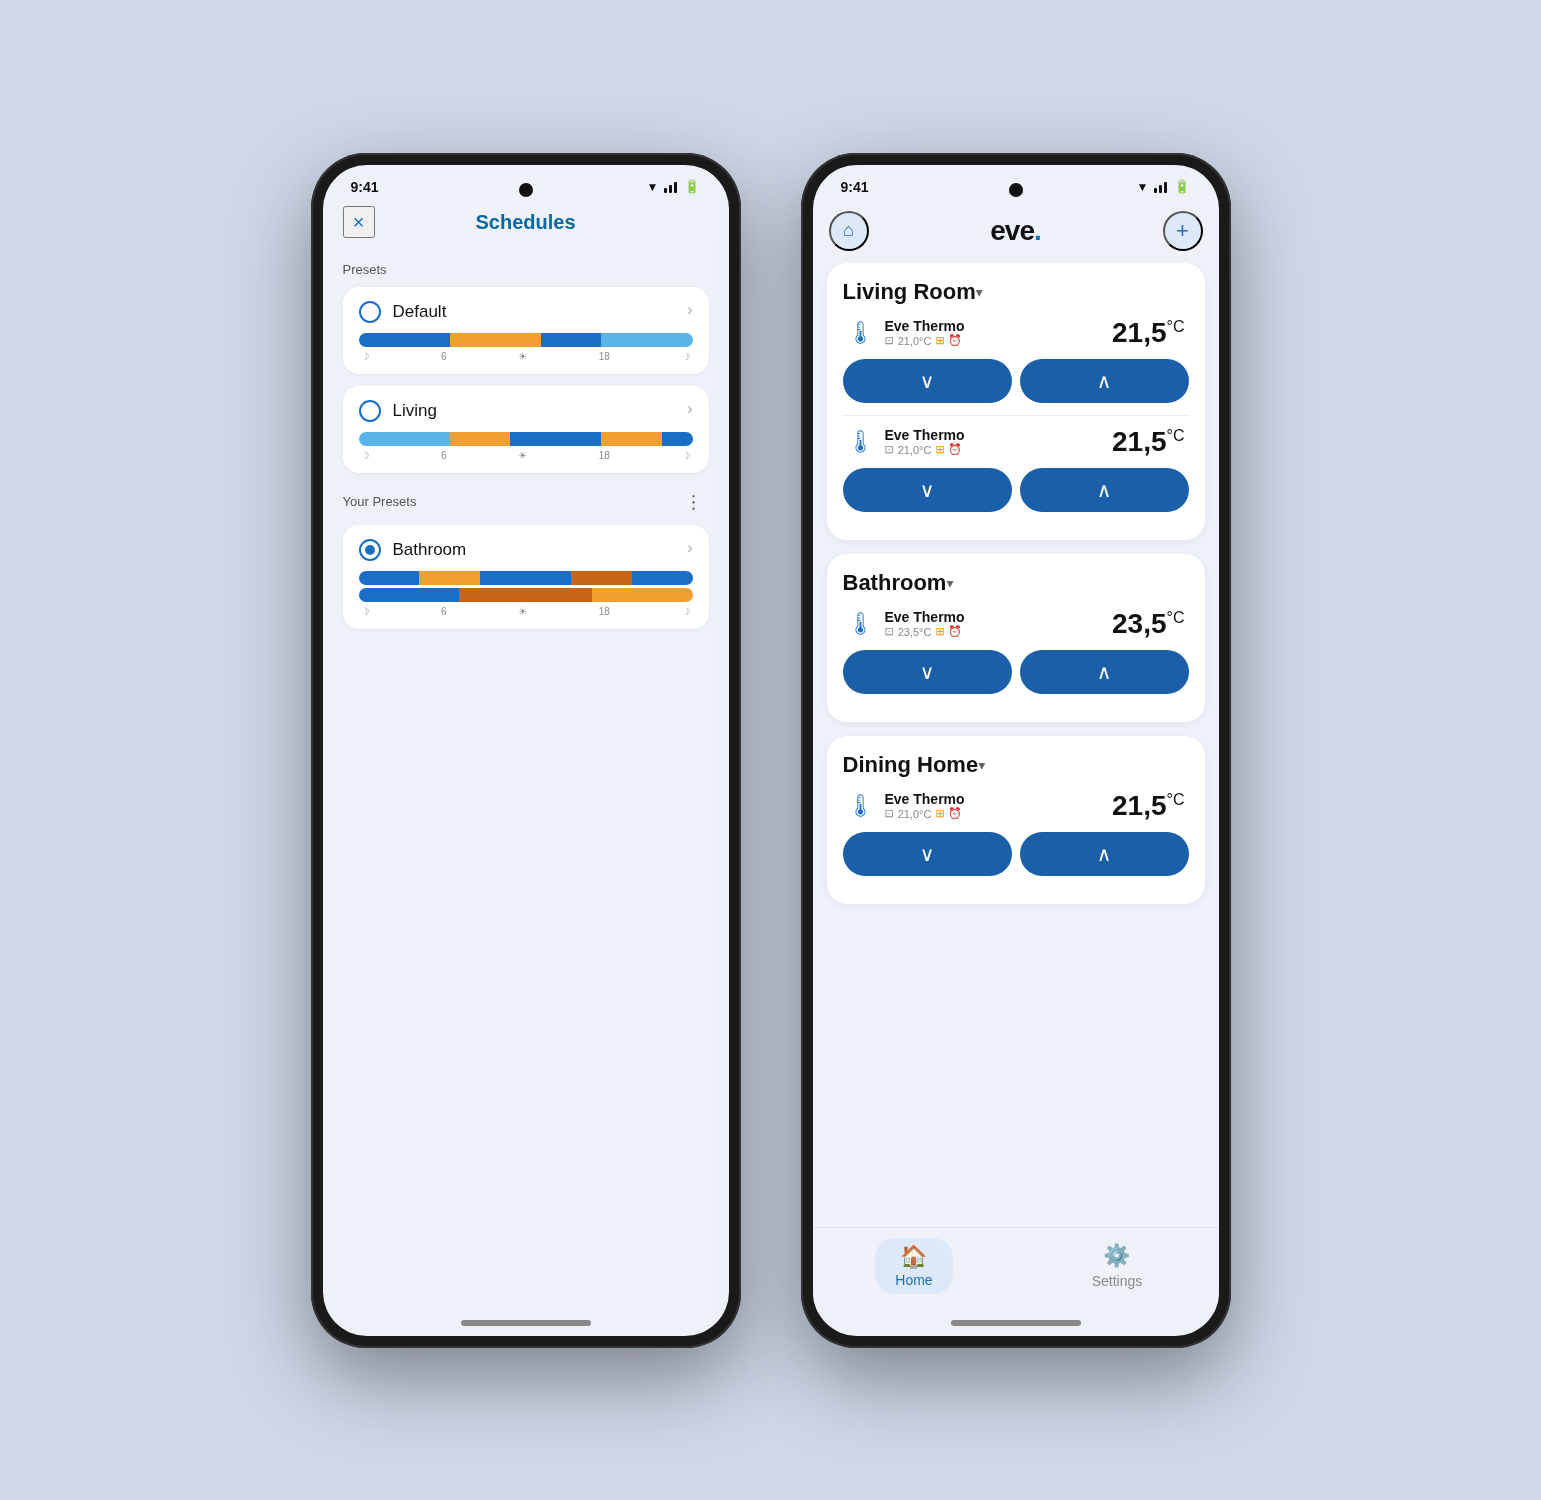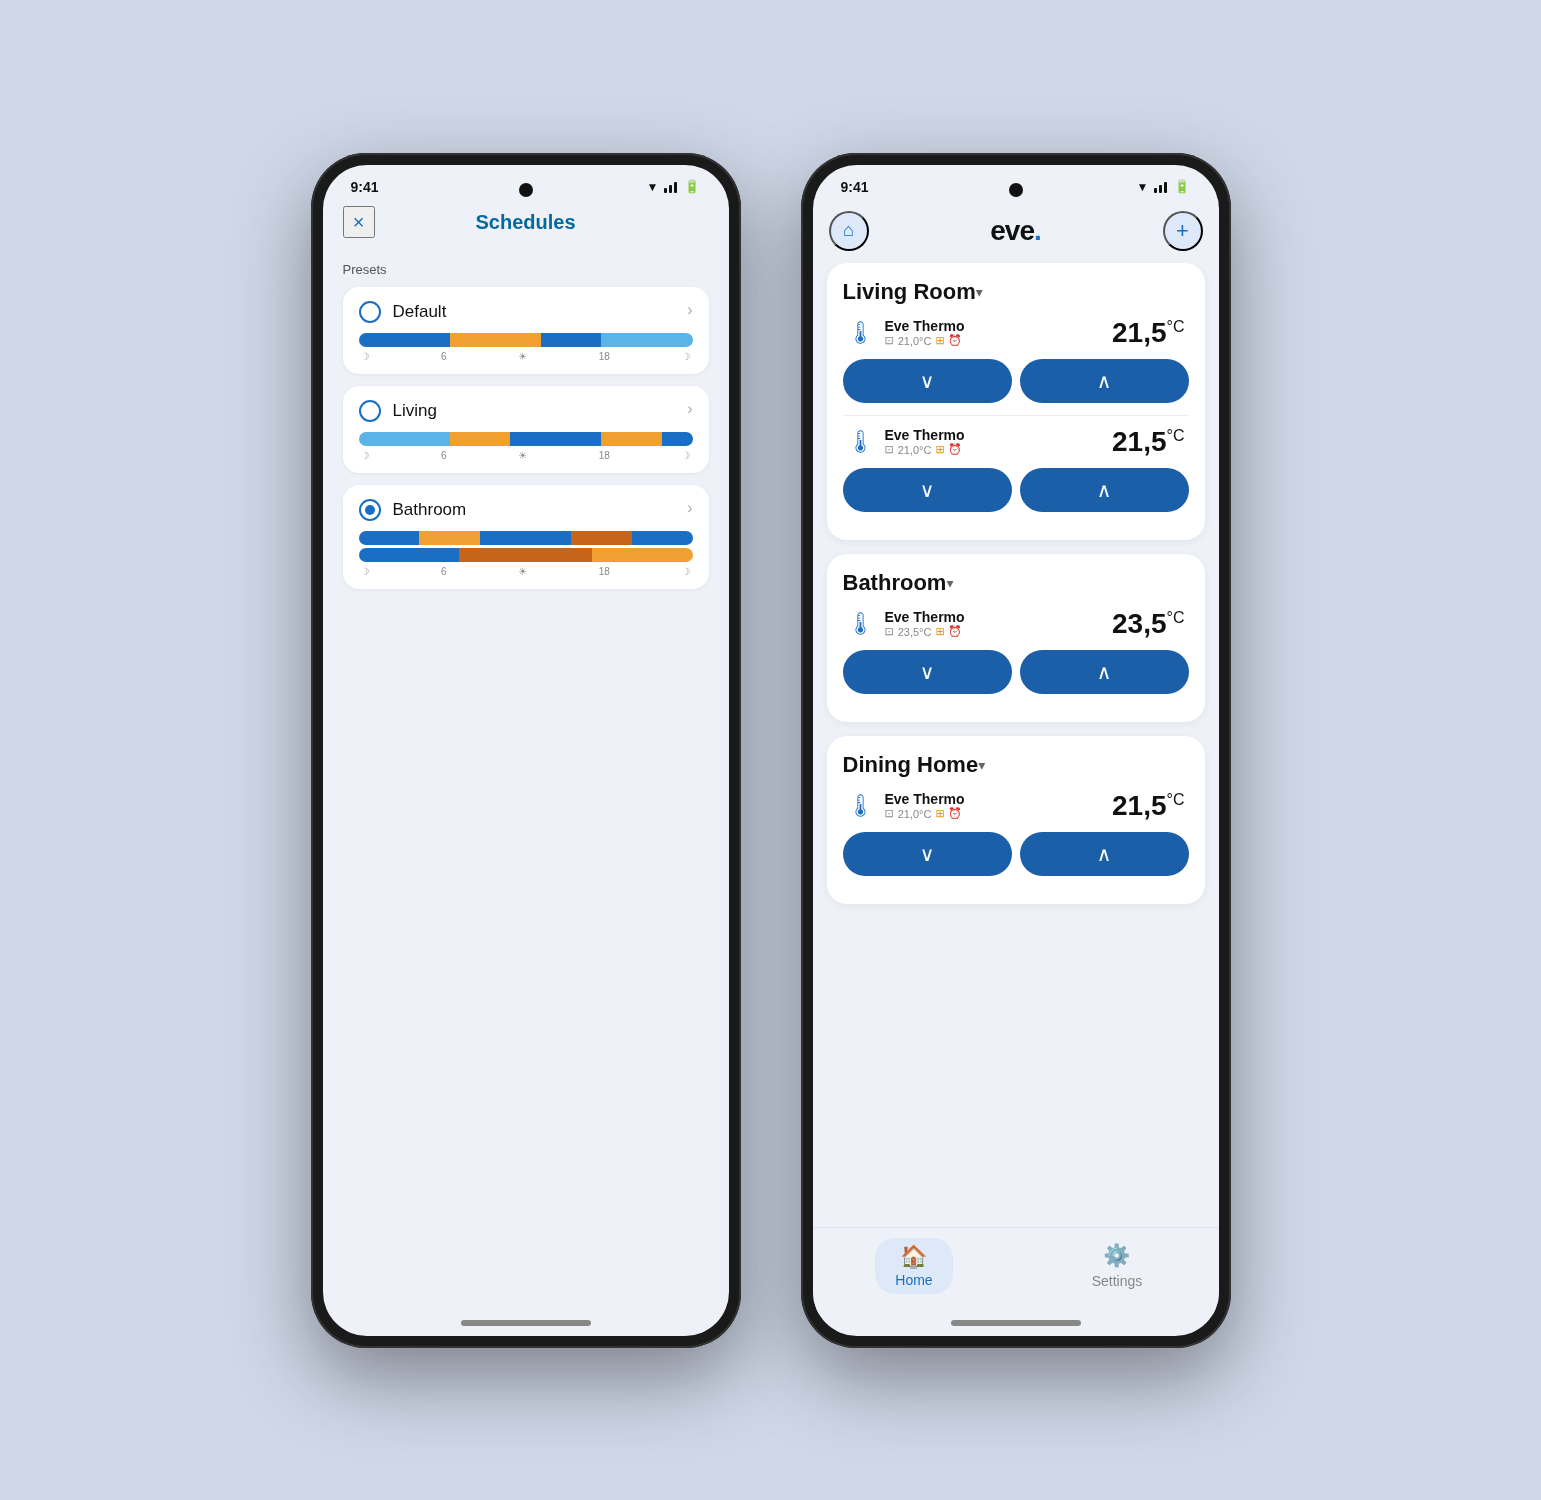--- a/index.html
+++ b/index.html
@@ -498,20 +498,24 @@
           <div class="schedule-ticks">
             <span>☽</span>
             <span>6</span>
             <span>☀</span>
             <span>18</span>
             <span>☽</span>
           </div>
         </div>
       </div>
 
+      <div class="your-presets-header">
+        <span class="section-label" style="margin:0">Your Presets</span>
+        <span class="menu-dots">⋮</span>
+      </div>
 
       <div class="preset-card">
         <div class="preset-row">
           <div class="preset-left">
             <div class="radio-outer">
               <div class="radio-inner"></div>
             </div>
             <span class="preset-name">Bathroom</span>
           </div>
           <span class="chevron-right">›</span>

